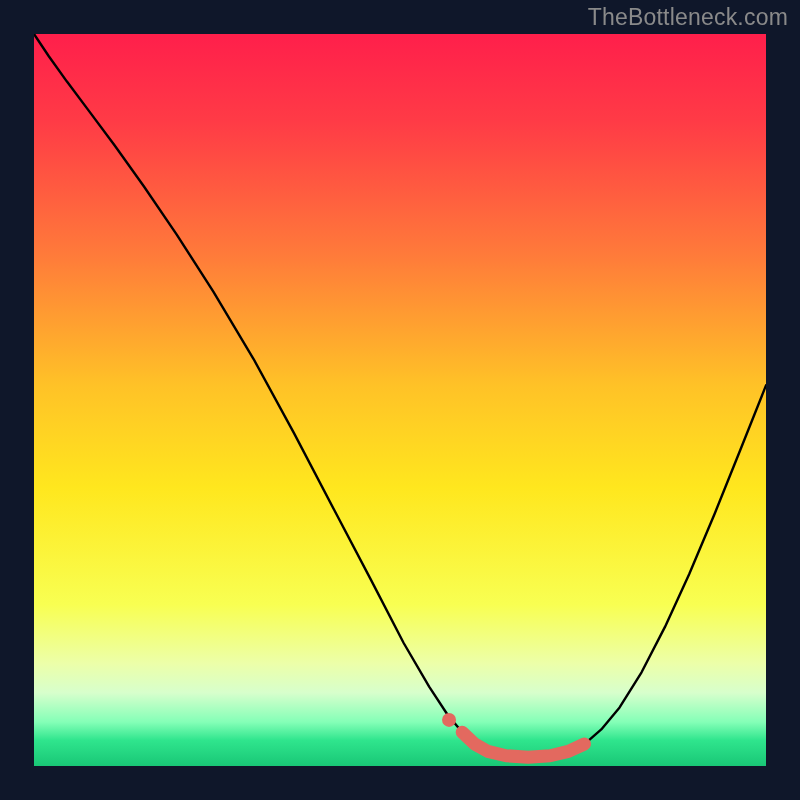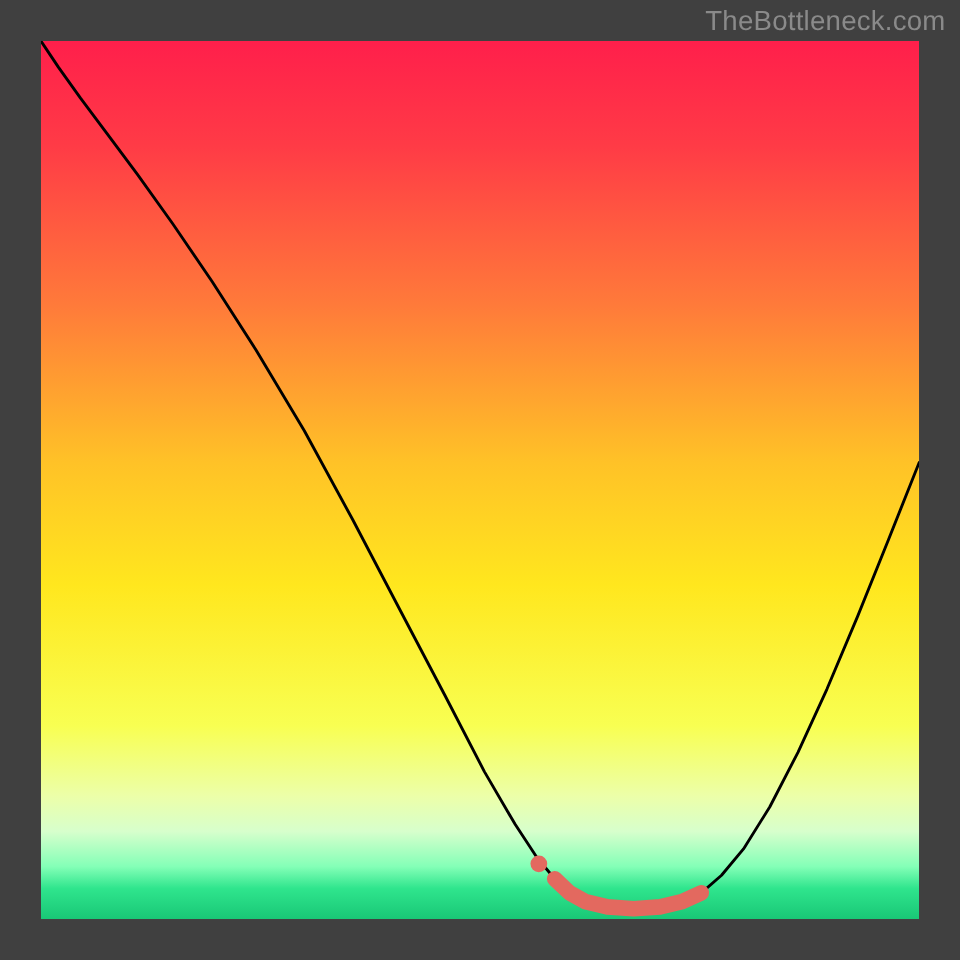--- a/index.html
+++ b/index.html
@@ -9,21 +9,21 @@
     height: 800px;
     background: #000;
     overflow: hidden;
   }
   .frame {
     position: absolute;
     left: 0;
     top: 0;
     width: 800px;
     height: 800px;
-    background: #404040;
+    background: #0f172a;
   }
   .plot {
     position: absolute;
     left: 34px;
     top: 34px;
     width: 732px;
     height: 732px;
     overflow: hidden;
   }
   .watermark {

